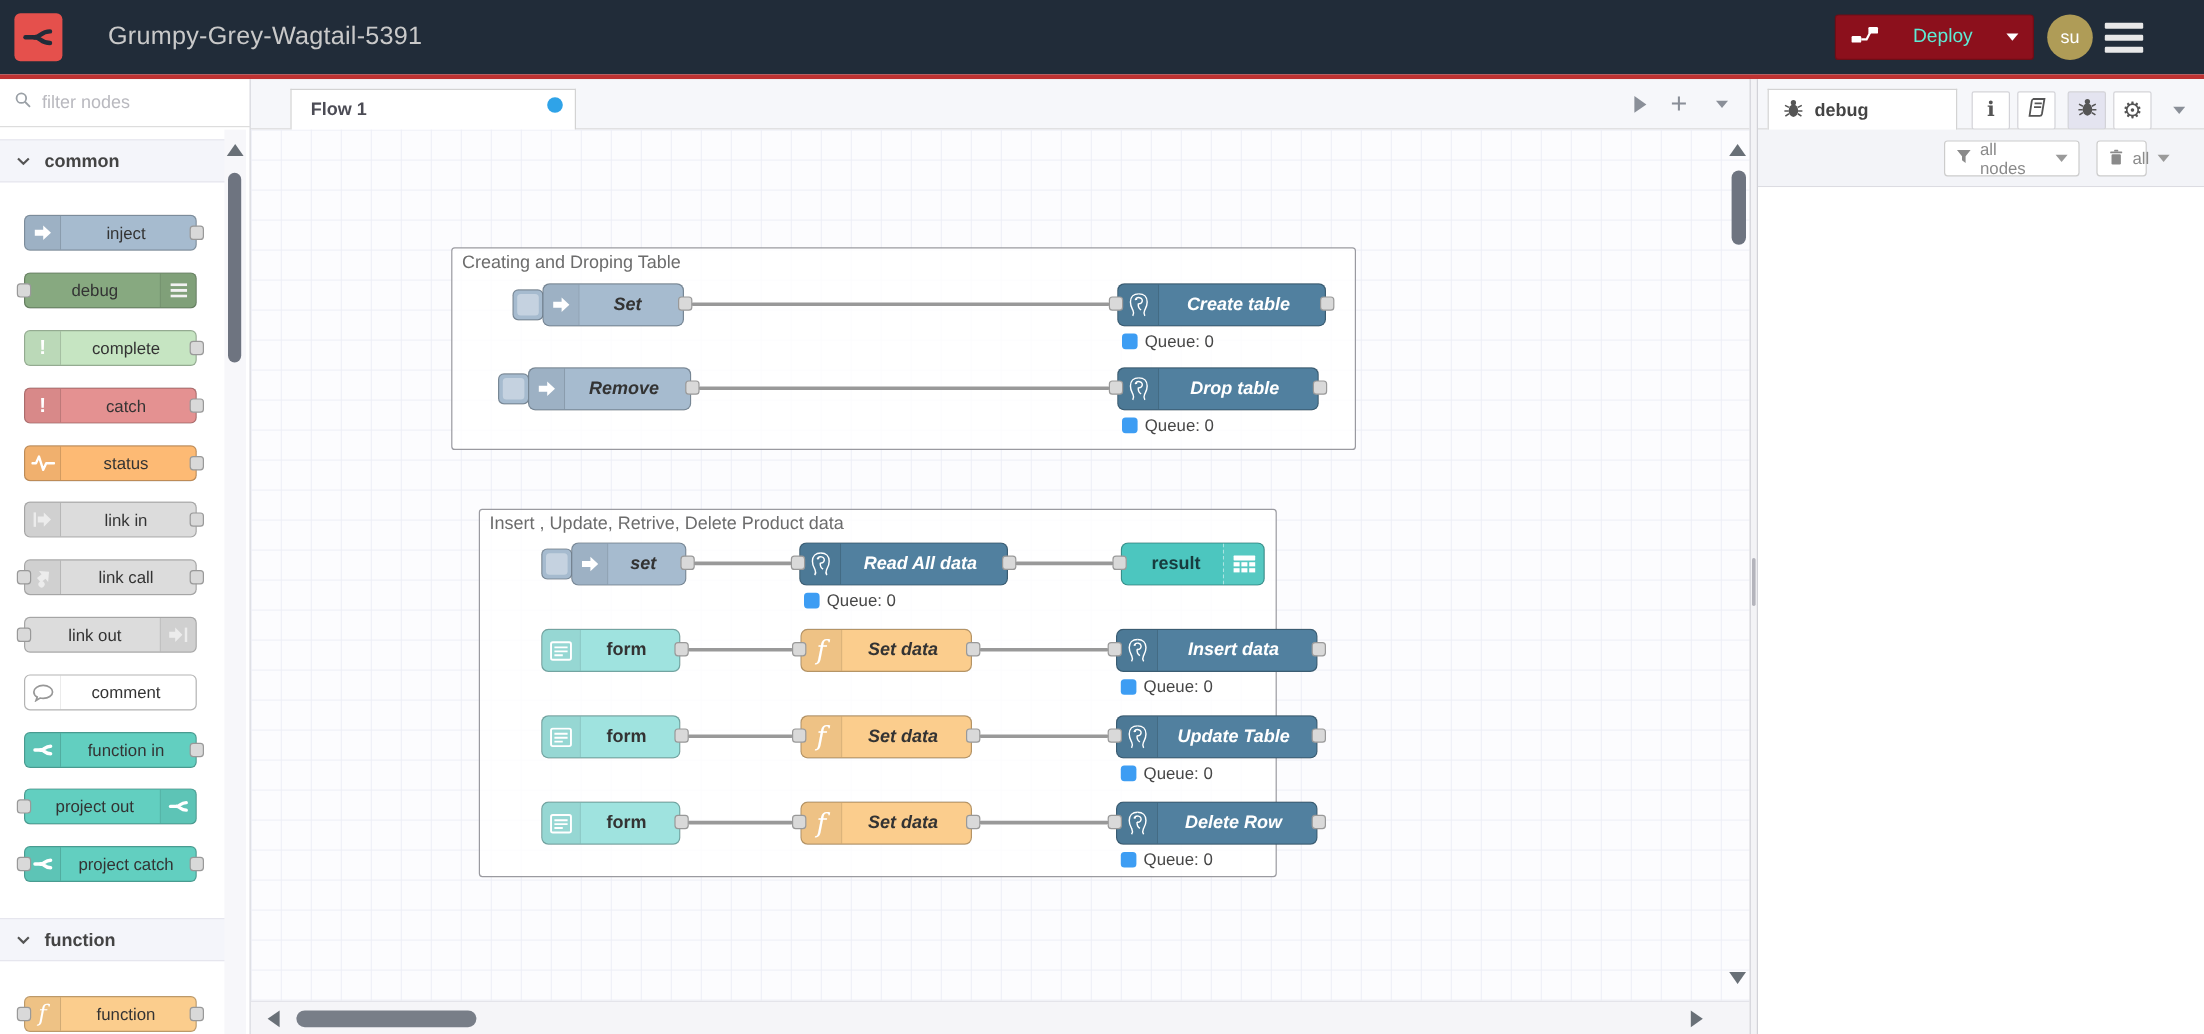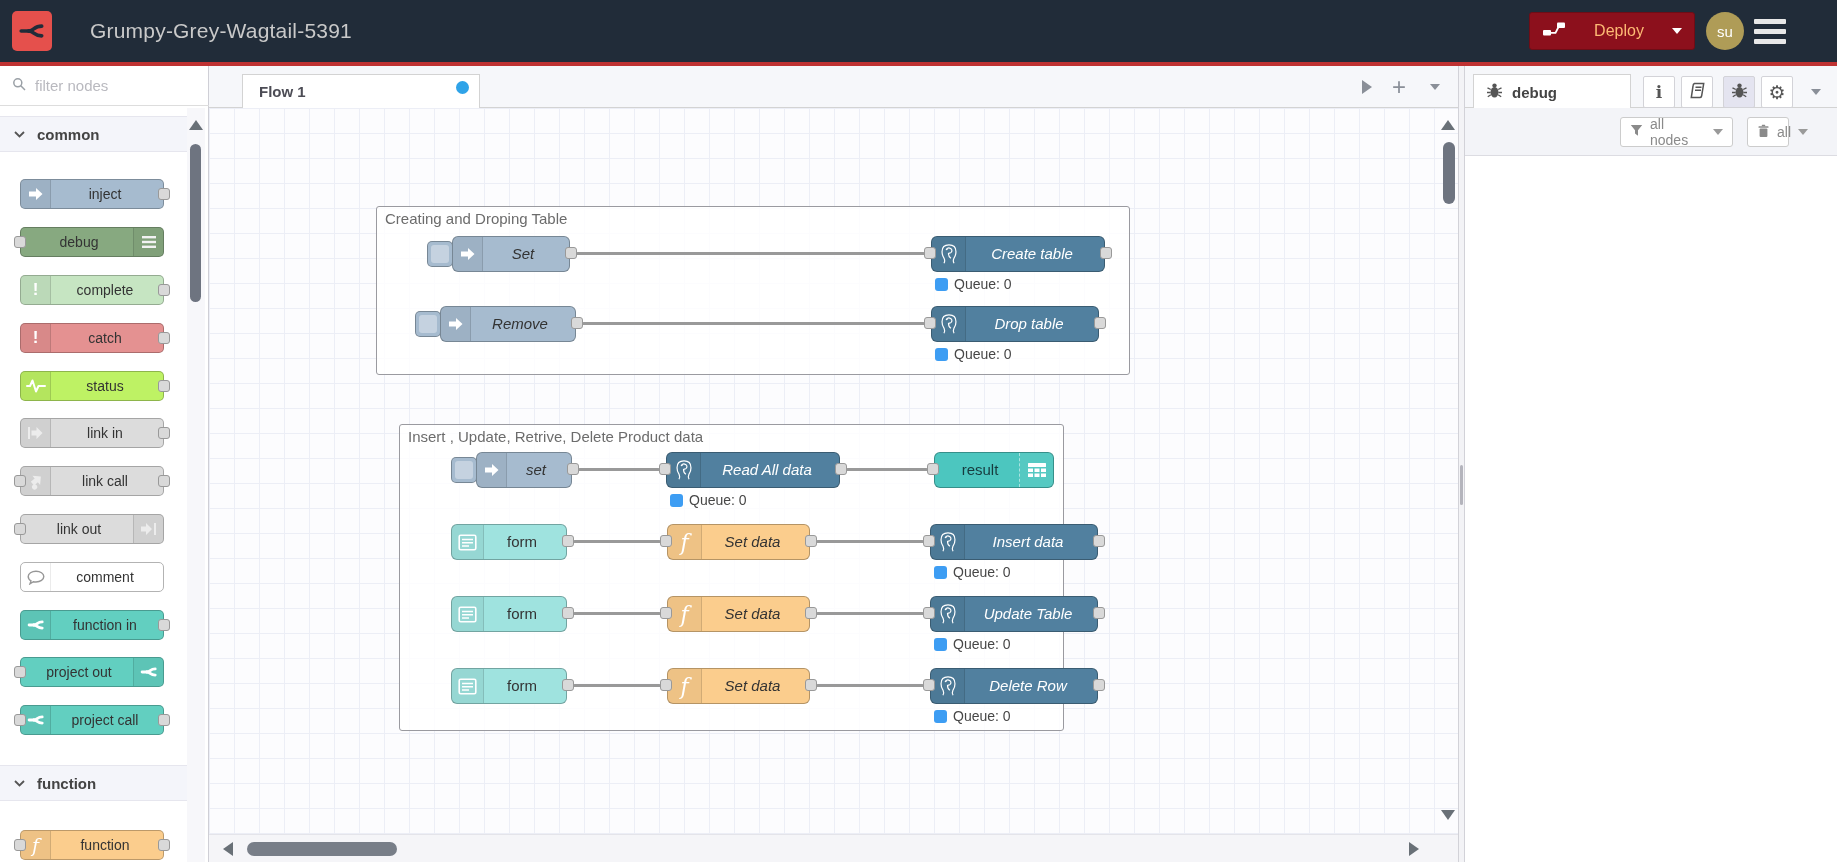--- a/index.html
+++ b/index.html
@@ -12,21 +12,21 @@
   
   .header { position:absolute; left:0; top:0; width:1837px; height:62px; background:#212c39; }
   .header-underline { position:absolute; left:0; top:62px; width:1837px; height:4px; background:#bf3232; }
   .logo-tile { position:absolute; left:12px; top:11px; width:40px; height:40px; border-radius:5px;
     background:#e5504c; display:flex; align-items:center; justify-content:center; }
   .app-title { position:absolute; left:66px; top:0; height:62px; line-height:62px;
     color:#c9c9c9; font-size:21px; letter-spacing:.2px;margin-left:24px; }
   .deploy-btn { position:absolute; left:1529px; top:12px; width:166px; height:38px;
     background:#8C101C; border:1px solid #6e0d16; border-radius:3px;
     display:flex; align-items:center; padding:0 12px; gap:10px; cursor:pointer; }
-  .deploy-btn .dl { color:#fdba74; font-size:16px; flex:1; text-align:center; }
+  .deploy-btn .dl { color:#5eead4; font-size:16px; flex:1; text-align:center; }
   .avatar { position:absolute; left:1706px; top:12px; width:38px; height:38px; border-radius:50%;
     background:#af9c57; color:#fff; font-size:15px; display:flex; align-items:center; justify-content:center; }
   .burger { position:absolute; left:1754px; top:18px; width:32px; height:26px; cursor:pointer; }
   .burger div { position:absolute; left:0; width:32px; height:4.5px; background:#e8e8e8; border-radius:1px; }
   
   .tri-down { width:0;height:0;border-left:5px solid transparent;border-right:5px solid transparent;border-top:6px solid #8a8f98; }
   .tri-down.white { border-top-color:#fff; }
   .tri-up-sb { width:0;height:0;border-left:7px solid transparent;border-right:7px solid transparent;border-bottom:10px solid #697077; }
   .tri-dn-sb { width:0;height:0;border-left:7px solid transparent;border-right:7px solid transparent;border-top:10px solid #697077; }
   .tri-lf-sb { width:0;height:0;border-top:7px solid transparent;border-bottom:7px solid transparent;border-right:10px solid #697077; }
@@ -63,21 +63,21 @@
   
   .canvas { position:absolute; left:209px; top:108px; width:1249px; height:754px;
     background-color:#fcfcfe;
     background-image:linear-gradient(to right,#eceef6 1px,transparent 1px),
                      linear-gradient(to bottom,#eceef6 1px,transparent 1px);
     background-size:25px 25px; overflow:hidden; }
   .group { position:absolute; border:1px solid #9a9aa0; border-radius:3px; background:rgba(255,255,255,0.82); }
   .gtitle { position:absolute; left:8px; top:3px; font-size:15px; color:#6c6c6c; white-space:nowrap; }
   .wire { position:absolute; height:3px; background:#999; border-radius:2px; }
   .cv-node { position:absolute; height:36px; border-radius:6px; border:1.5px solid rgba(0,0,0,0.28); cursor:grab; }
-  .cv-node .lbl { position:absolute; top:0; height:33px; line-height:33px; font-size:15px; color:#333; text-align:center; white-space:nowrap; }
+  .cv-node .lbl { position:absolute; top:0; height:33px; line-height:33px; font-size:15px; color:#333; text-align:center; white-space:nowrap;font-weight:bold; }
   .cv-node .lbl.it { font-style:italic; }
   .cv-node .lbl.wh { color:#fff; }
   .cv-node .band { width:30px; }
   .cv-node .band.b34 { width:34px; }
   .cv-node .port { top:10px; }
   .cv-node .port.pl { left:-8px; } .cv-node .port.pr { right:-8px; }
   .inj-btn { position:absolute; width:26px; height:26px; border-radius:5px;
     background:#a6bbcf; border:1.5px solid rgba(0,0,0,0.28); cursor:pointer; }
   .inj-btn::after { content:""; position:absolute; inset:3px; border-radius:3px; background:rgba(255,255,255,0.35); }
   .status { position:absolute; display:flex; align-items:center; gap:6px; font-size:14px; color:#474747; }
@@ -191,21 +191,21 @@
     </div>
 
     <div class="pal-node" style="top:257px;background:#e49191">
       <div class="band left">
           <span style="color:#fff;font-weight:bold;font-size:17px">!</span>
         </div>
       <div class="lbl" style="left:30px;right:4px">catch</div>
       <div class="port pr"></div>
     </div>
 
-    <div class="pal-node" style="top:305px;background:#bef264">
+    <div class="pal-node" style="top:305px;background:#fdba74">
       <div class="band left">
         <svg width="20" height="16" viewBox="0 0 20 16" fill="none" stroke="#fff" stroke-width="2">
             <path d="M1 8h3l2.5-5.5L10 13.5 12.5 8H19" stroke-linejoin="round" stroke-linecap="round"></path>
           </svg>
       </div>
       <div class="lbl" style="left:30px;right:4px">status</div>
       <div class="port pr"></div>
     </div>
 
     <div class="pal-node" style="top:352px;background:#dcdcdc">
@@ -276,21 +276,21 @@
     </div>
 
     <div class="pal-node" style="top:639px;background:#62cfc0">
       <div class="band left">
         <svg width="18" height="18" viewBox="0 0 26 26" fill="none" stroke="#fff" stroke-width="4" stroke-linecap="round">
             <path d="M3 13h7"></path>
             <path d="M10 13c5 0 4.5-4.5 12-4.5"></path>
             <path d="M10 13c5 0 4.5 4.5 12 4.5"></path>
           </svg>
       </div>
-      <div class="lbl" style="left:30px;right:4px">project call</div>
+      <div class="lbl" style="left:30px;right:4px">project catch</div>
       <div class="port pl"></div>
       <div class="port pr"></div>
     </div>
 
     <div class="pal-cat" style="top:699px">
       <svg width="11" height="7" viewBox="0 0 11 7" fill="none" stroke="#555" stroke-width="1.8">
           <path d="M1 1l4.5 4.5L10 1"></path>
         </svg>
       <span>function</span>
     </div>

